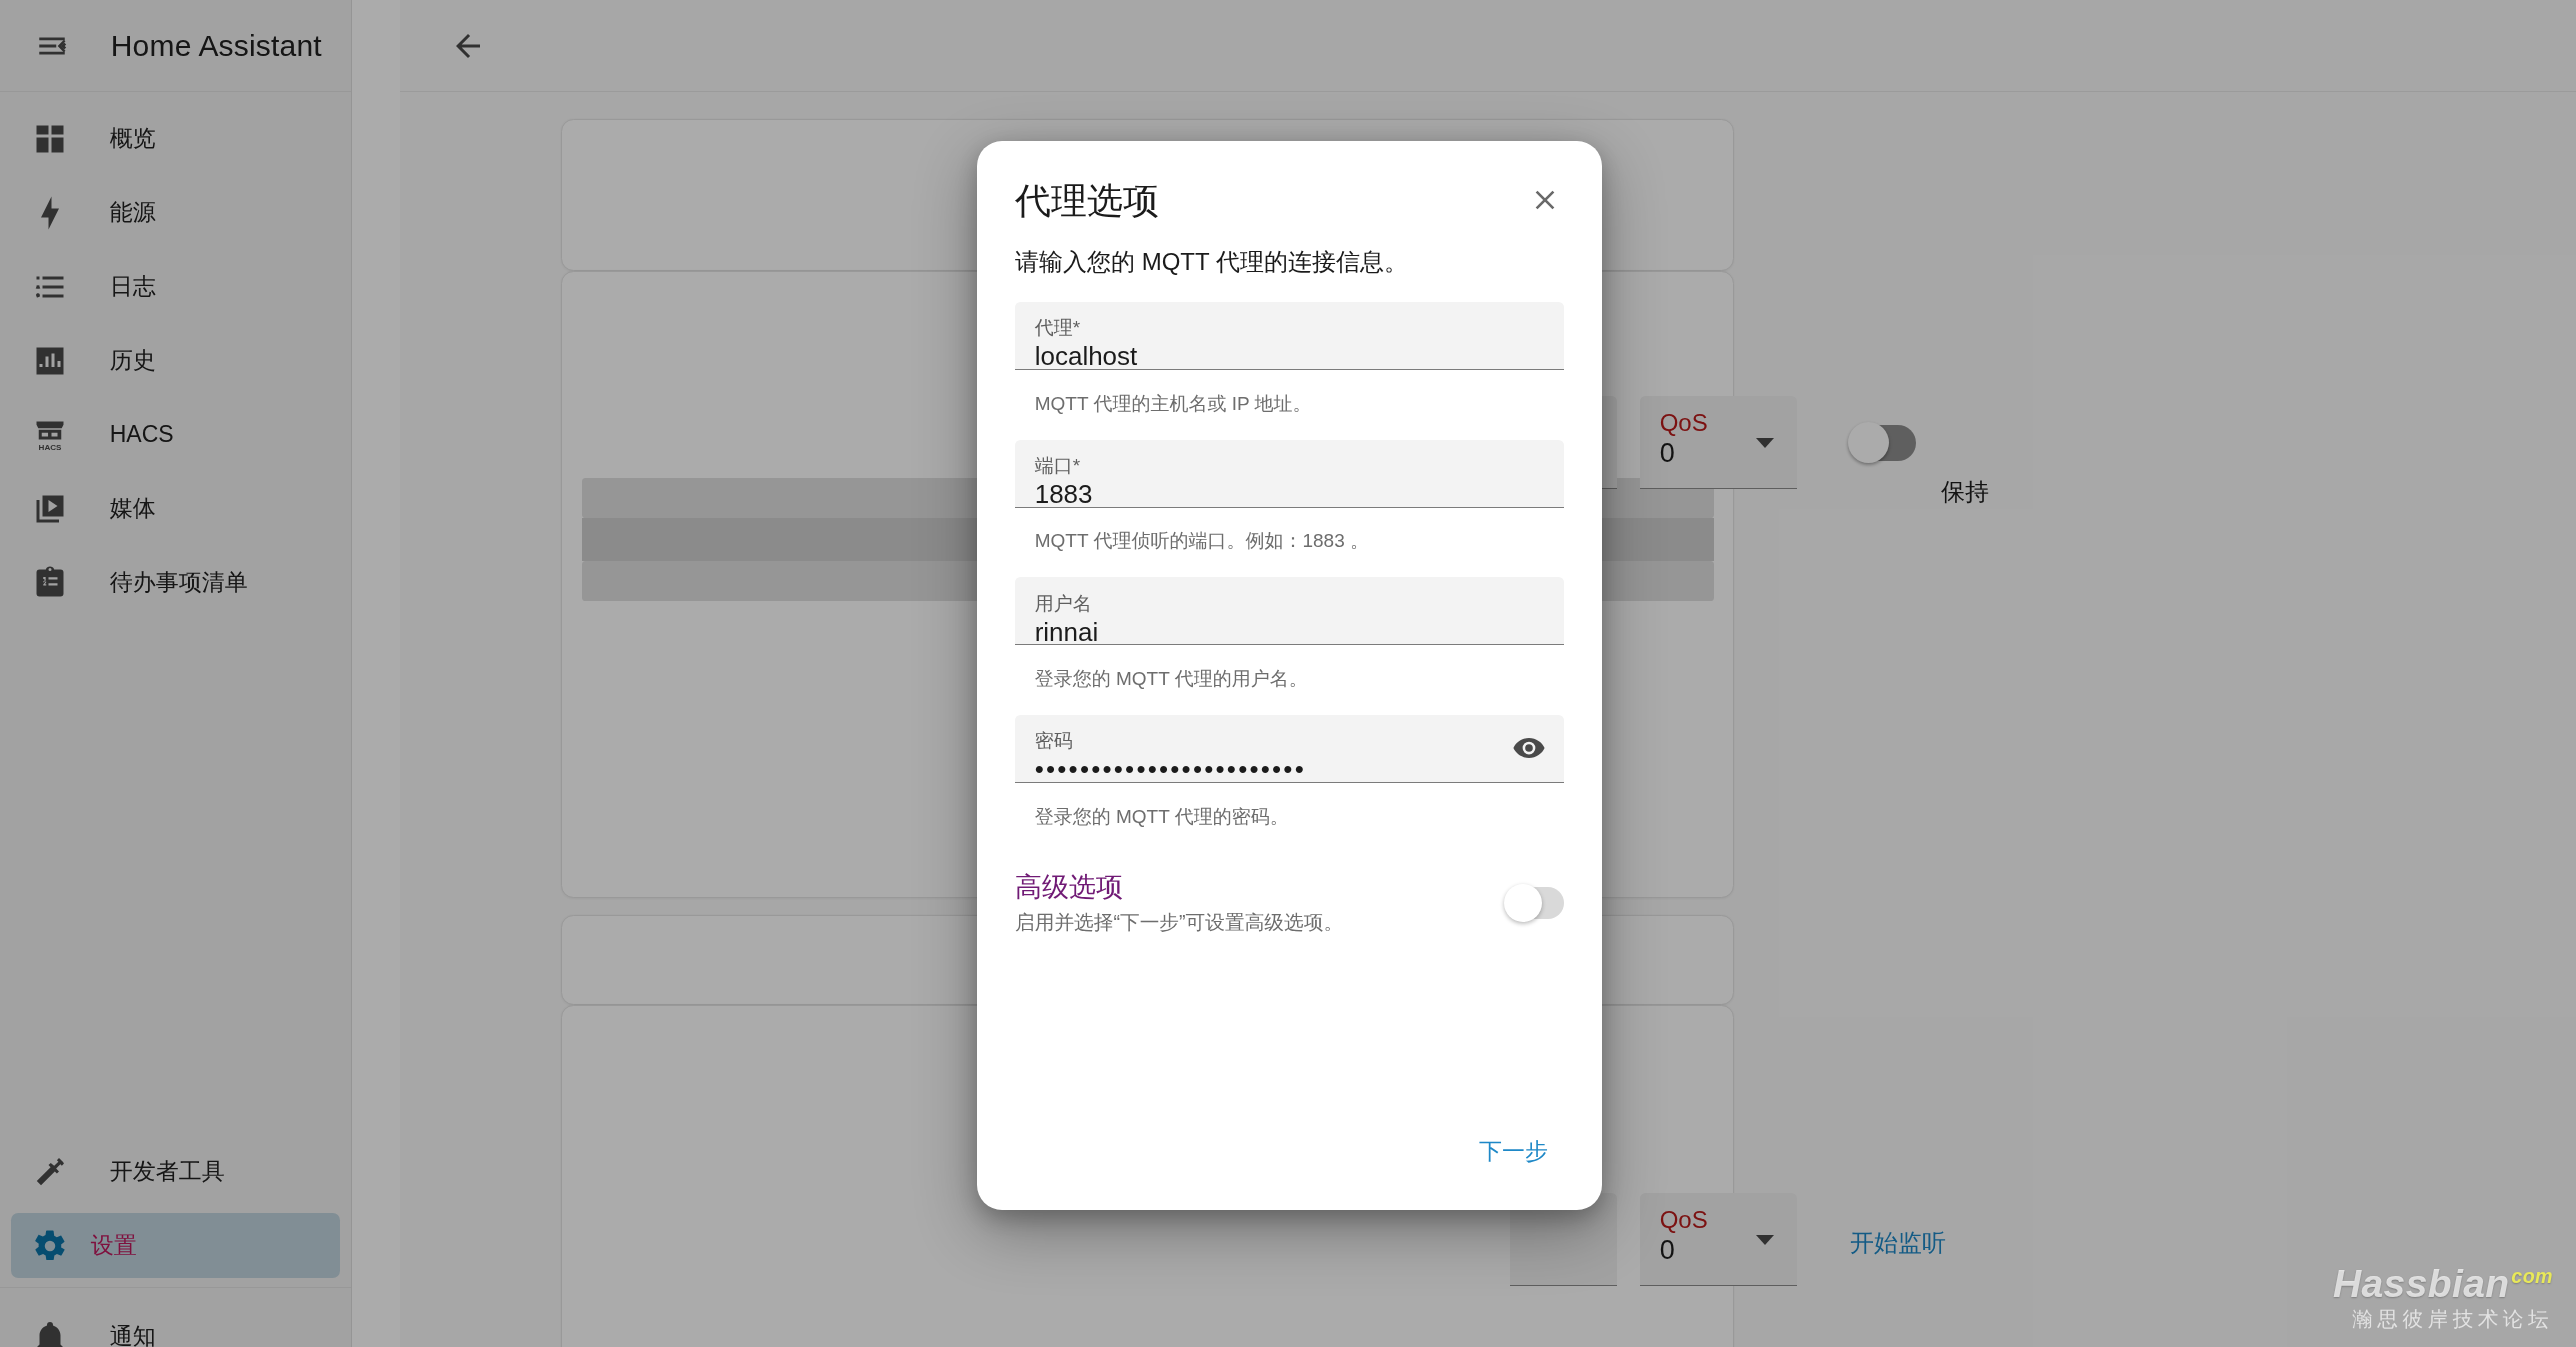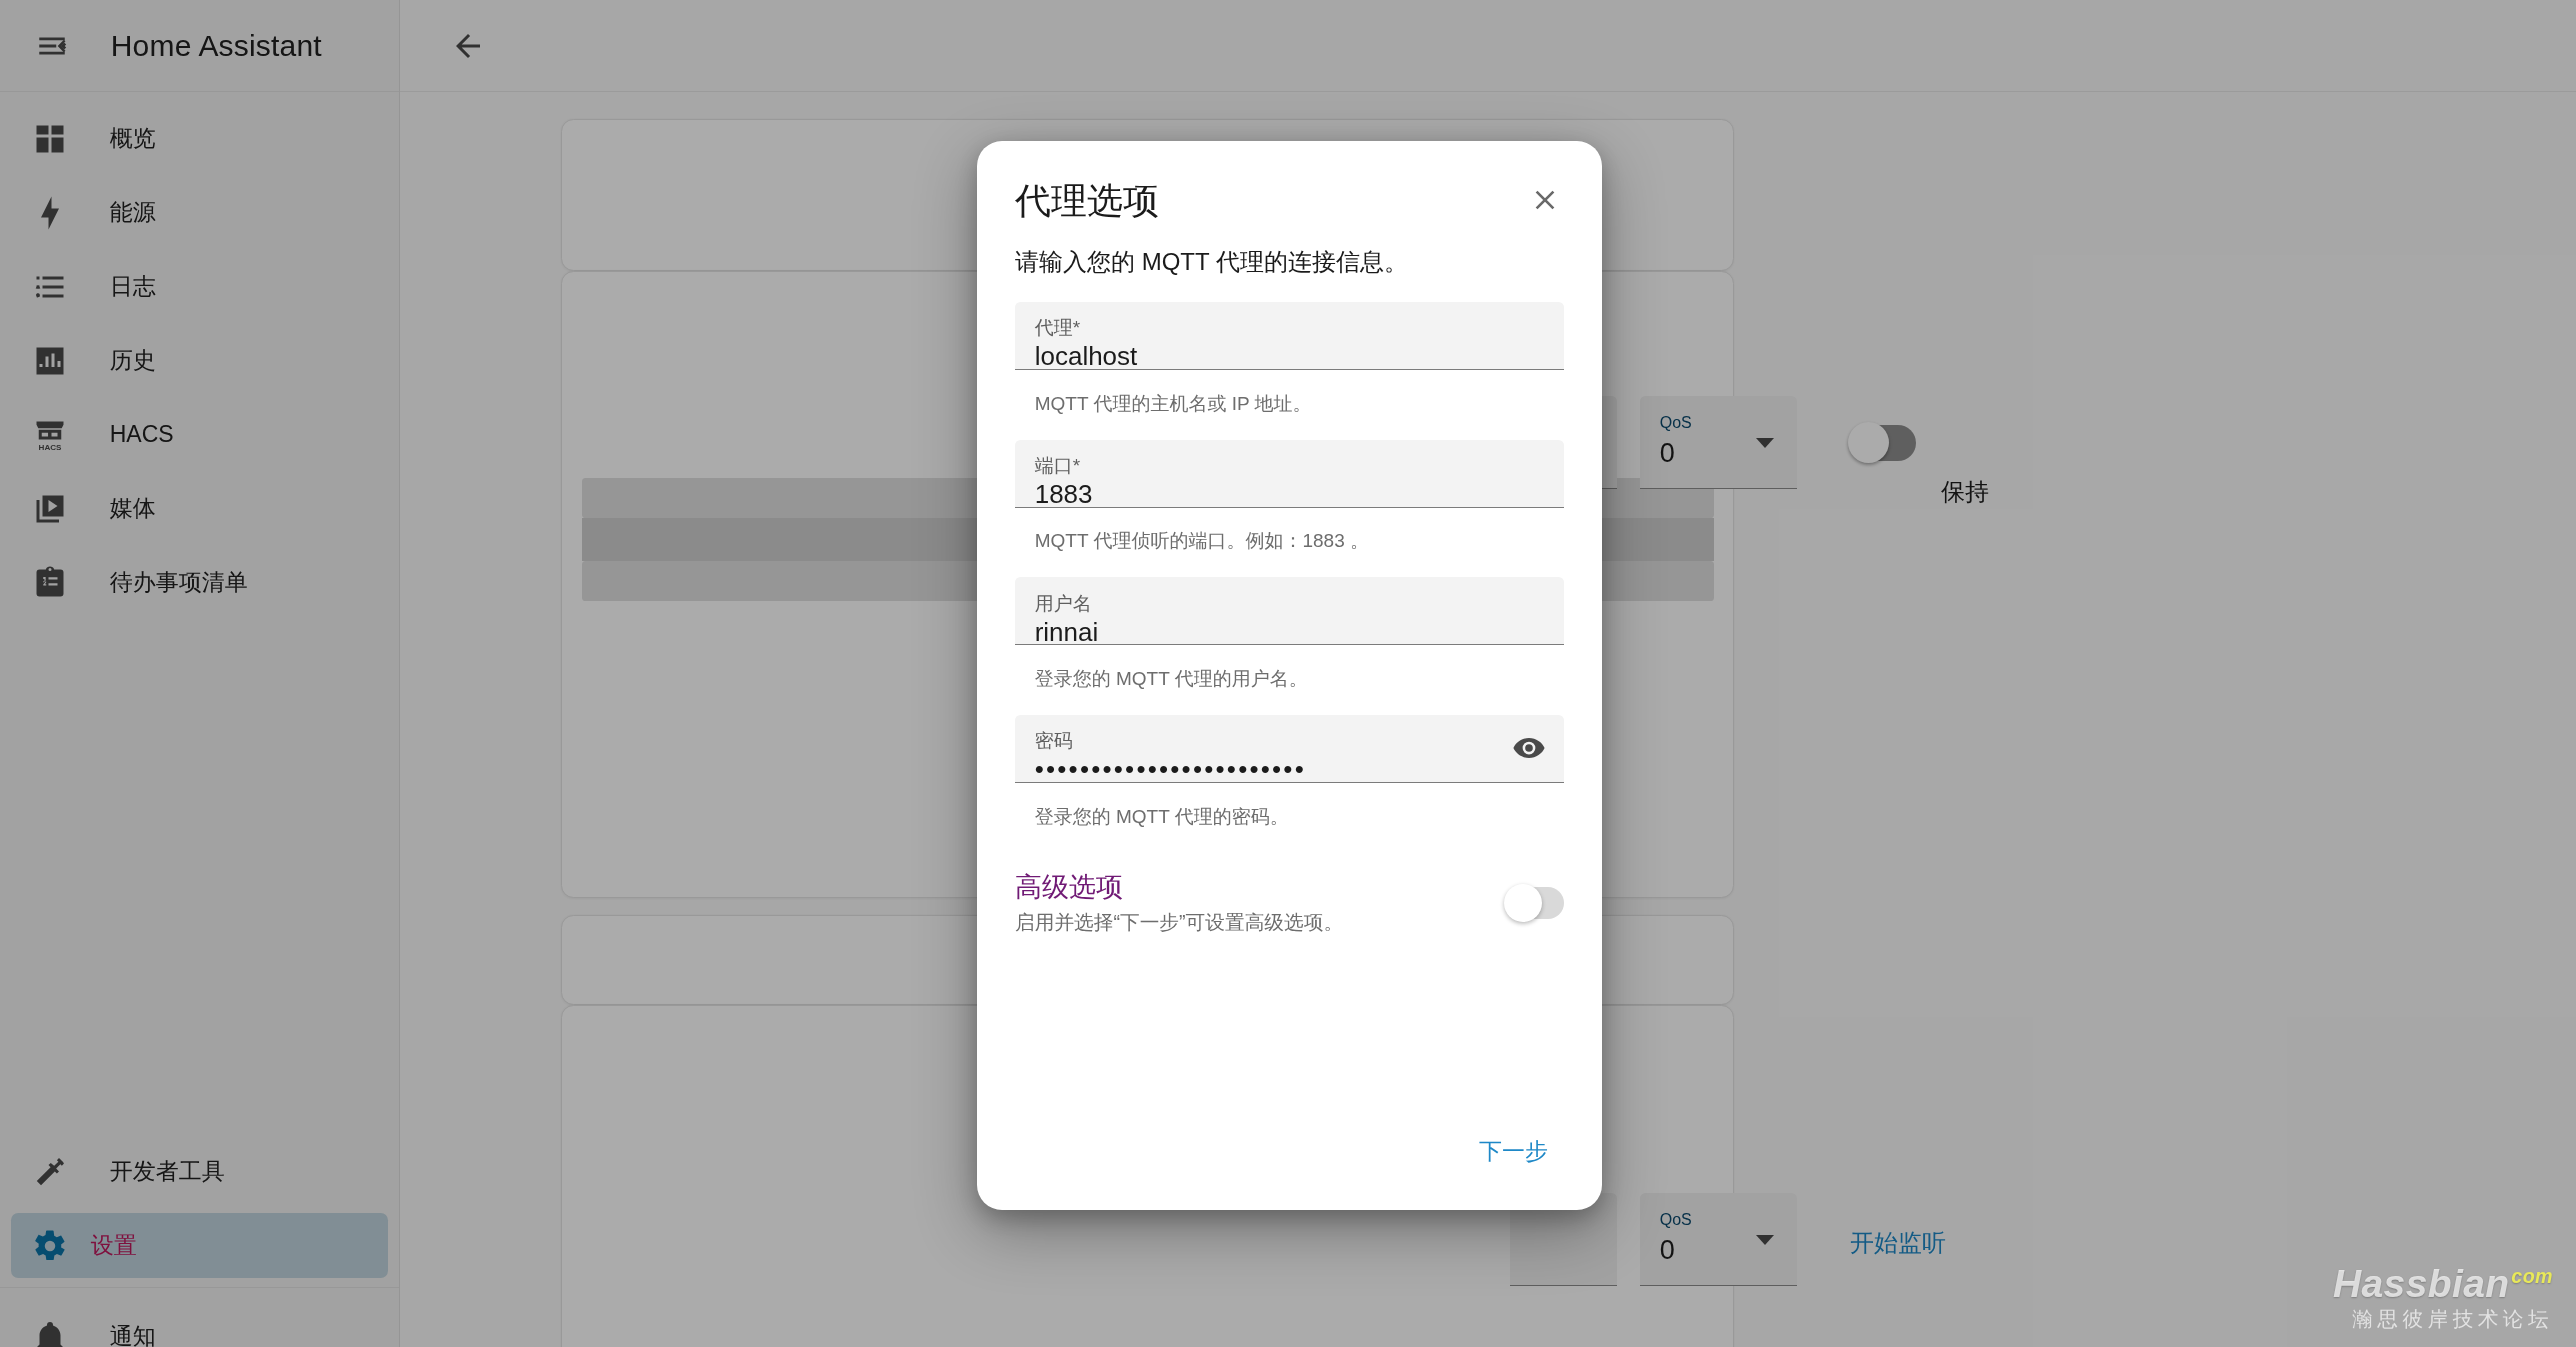--- a/index.html
+++ b/index.html
@@ -21,21 +21,21 @@
     content: "";
     position: absolute; inset: 0;
     background: rgba(0,0,0,0.33);
     pointer-events: none;
     z-index: 40;
   }
 
   
   #sidebar {
     position: absolute; left: 0; top: 0;
-    width: 400px; height: 1348px;
+    width: 352px; height: 1348px;
     background: #f2f2f2;
     border-right: 0.9px solid #dfdfdf;
     display: flex; flex-direction: column;
   }
   #sidebar-header {
     height: 92px; flex: 0 0 92px;
     display: flex; align-items: center;
     padding-left: 19.7px;
     border-bottom: 0.9px solid #e3e3e3;
   }
@@ -112,21 +112,21 @@
     background: #cfcfcf;
   }
 
   .bg-field {
     position: absolute;
     background: #f2f2f2;
     border-bottom: 0.9px solid #8d8d8d;
     border-radius: 5.4px 5.4px 0 0;
     padding: 14.3px 19.7px 0 19.7px;
   }
-  .bg-field .fl { font-size: 16px; color: #0c4a6e; line-height: 25px; }
+  .bg-field .fl { font-size: 24px; color: #b91c1c; line-height: 25px; }
   .bg-field .fv { font-size: 27px; color: #1d1d1d; line-height: 36px; }
   .caret-down {
     position: absolute; right: 23px; top: 50%;
     width: 0; height: 0; margin-top: -4.5px;
     border-left: 9.8px solid transparent;
     border-right: 9.8px solid transparent;
     border-top: 10.7px solid #4a4a4a;
   }
   .bg-toggle {
     position: absolute;

